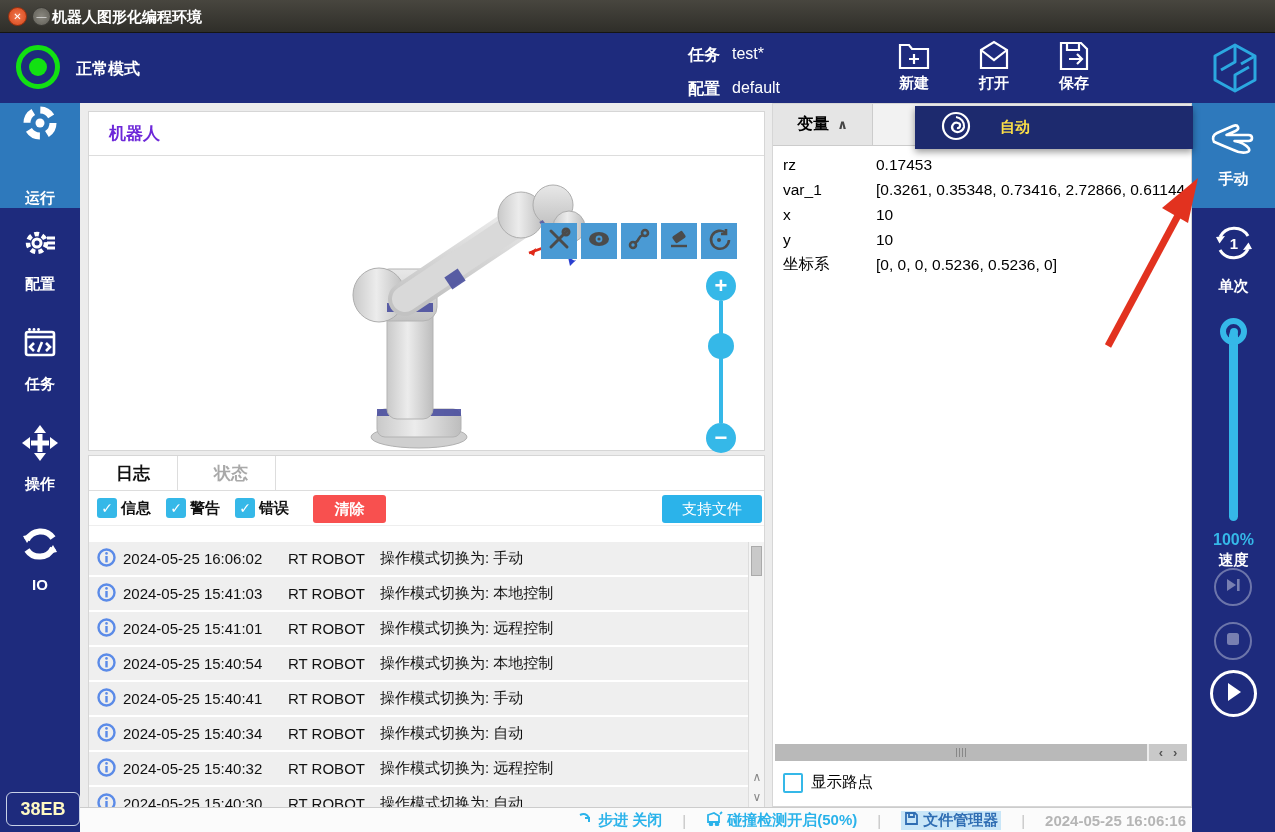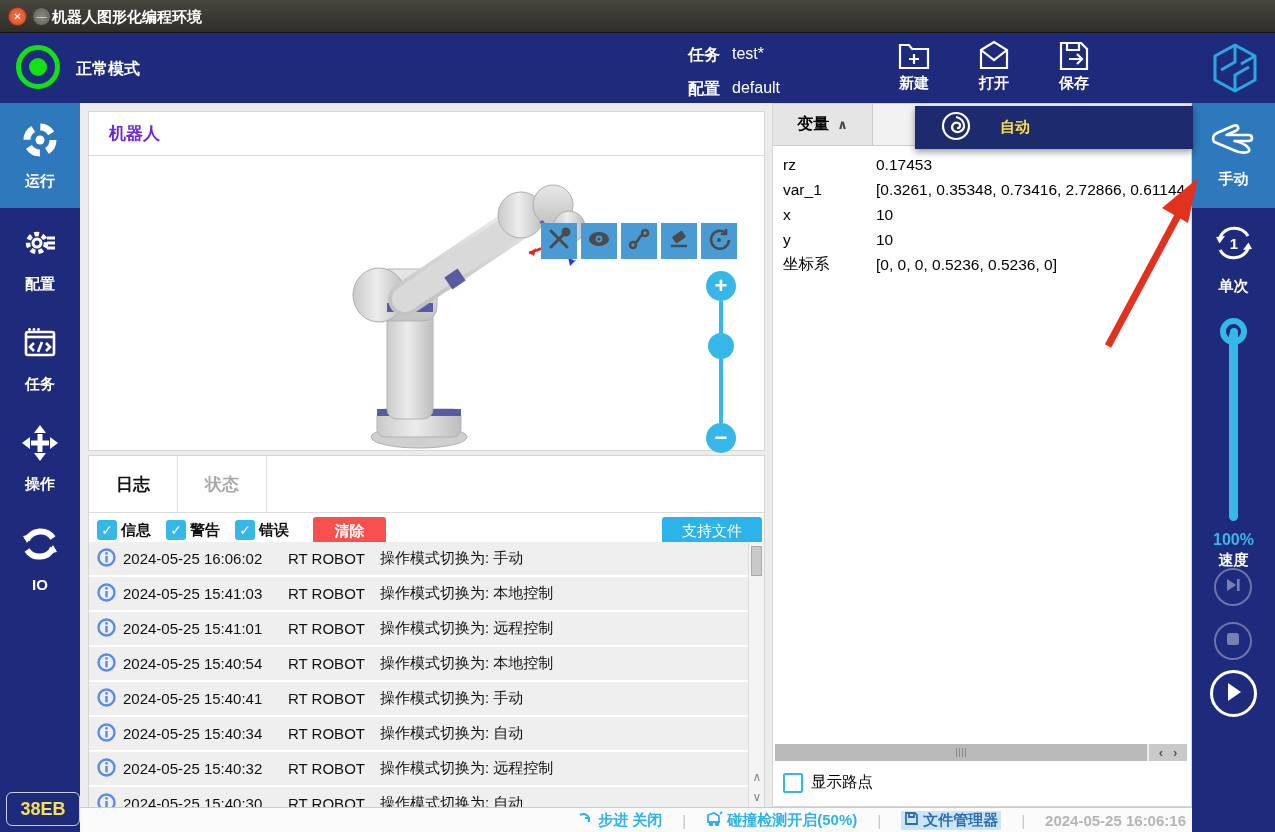--- a/index.html
+++ b/index.html
@@ -30,43 +30,43 @@
   .hd-action { position:absolute; top:5px; width:58px; height:62px; text-align:center; color:#fff; cursor:pointer; }
   .hd-action svg { display:block; margin:0 auto; }
   .hd-action .lbl { font-size:15px; font-weight:bold; margin-top:2px; }
   .act-new { left:885px; } .act-open { left:965px; } .act-save { left:1045px; }
   .logo { position:absolute; left:1210px; top:9px; }
   
   .lsb { position:absolute; left:0; top:103px; width:80px; height:729px; background:#1e2b7d; }
   .lsb-item { position:absolute; left:0; width:80px; display:flex; flex-direction:column;
     align-items:center; justify-content:center; gap:8px; color:#fff; cursor:pointer; }
   .lsb-item .lbl { font-size:15px; font-weight:bold; }
-  .lsb-item.active { background:#2e79bc; }
+  .lsb-item.active { background:#2e79bc;justify-content:space-between; }
   .badge { position:absolute; left:6px; bottom:6px; width:74px; height:34px;
-    border:1px solid rgba(230,238,248,.85); border-radius:6px; color:#fde047;
+    border:1px solid rgba(230,238,248,.85); border-radius:6px; color:#fef9c3;
     font-size:18px; font-weight:bold; display:flex; align-items:center; justify-content:center; }
   
   .main { position:absolute; left:80px; top:103px; width:1112px; height:729px; background:#ececec; }
   .panel { position:absolute; background:#fff; border:1px solid #d6d6d6; }
   .robot-panel { left:8px; top:8px; width:677px; height:340px; }
   .panel-title { height:44px; line-height:44px; padding-left:20px; font-size:17px;
     font-weight:bold; color:#6d28d9; border-bottom:1px solid #ddd; }
   .rview { position:absolute; left:0; top:45px; right:0; bottom:0; }
   .rtoolbar { position:absolute; left:452px; top:66px; display:flex; gap:4px; }
   .rtool { width:36px; height:36px; background:#4a9ad4; display:flex; align-items:center;
     justify-content:center; cursor:pointer; }
   .zoomctl { position:absolute; left:616px; top:114px; width:32px; }
   .zbtn { position:absolute; left:1px; width:30px; height:30px; border-radius:50%; background:#35b8e8;
     color:#fff; display:flex; align-items:center; justify-content:center; cursor:pointer; }
   .zline { position:absolute; left:14px; top:30px; width:4px; height:122px; background:#35b8e8; }
   .zthumb { position:absolute; left:3px; top:62px; width:26px; height:26px; border-radius:50%;
     background:#35b8e8; cursor:pointer; }
   
   .log-panel { left:8px; top:352px; width:677px; height:352px; border-bottom:none; }
-  .tabs { display:flex; height:57px; border-bottom:1px solid #ddd; }
+  .tabs { display:flex; height:35px; border-bottom:1px solid #ddd;gap:9px; }
   .tab { width:89px; display:flex; align-items:center; justify-content:center;
     font-size:17px; font-weight:bold; border-right:1px solid #ddd; cursor:pointer; }
   .tab.active { color:#111; } .tab.inactive { color:#a9a9a9; }
   .filterbar { position:relative; height:35px; border-bottom:1px solid #eee; }
   .cb-group { position:absolute; top:7px; display:flex; align-items:center; gap:4px; cursor:pointer; }
   .cbx { width:20px; height:20px; background:#35b8e8; border-radius:3px; color:#fff;
     font-size:14px; display:flex; align-items:center; justify-content:center; }
   .cb-lbl { font-size:15px; font-weight:bold; color:#111; }
   .btn-clear { position:absolute; left:224px; top:4px; width:73px; height:28px; background:#f8504f;
     border-radius:3px; color:#fff; font-weight:bold; font-size:15px; border:none;

